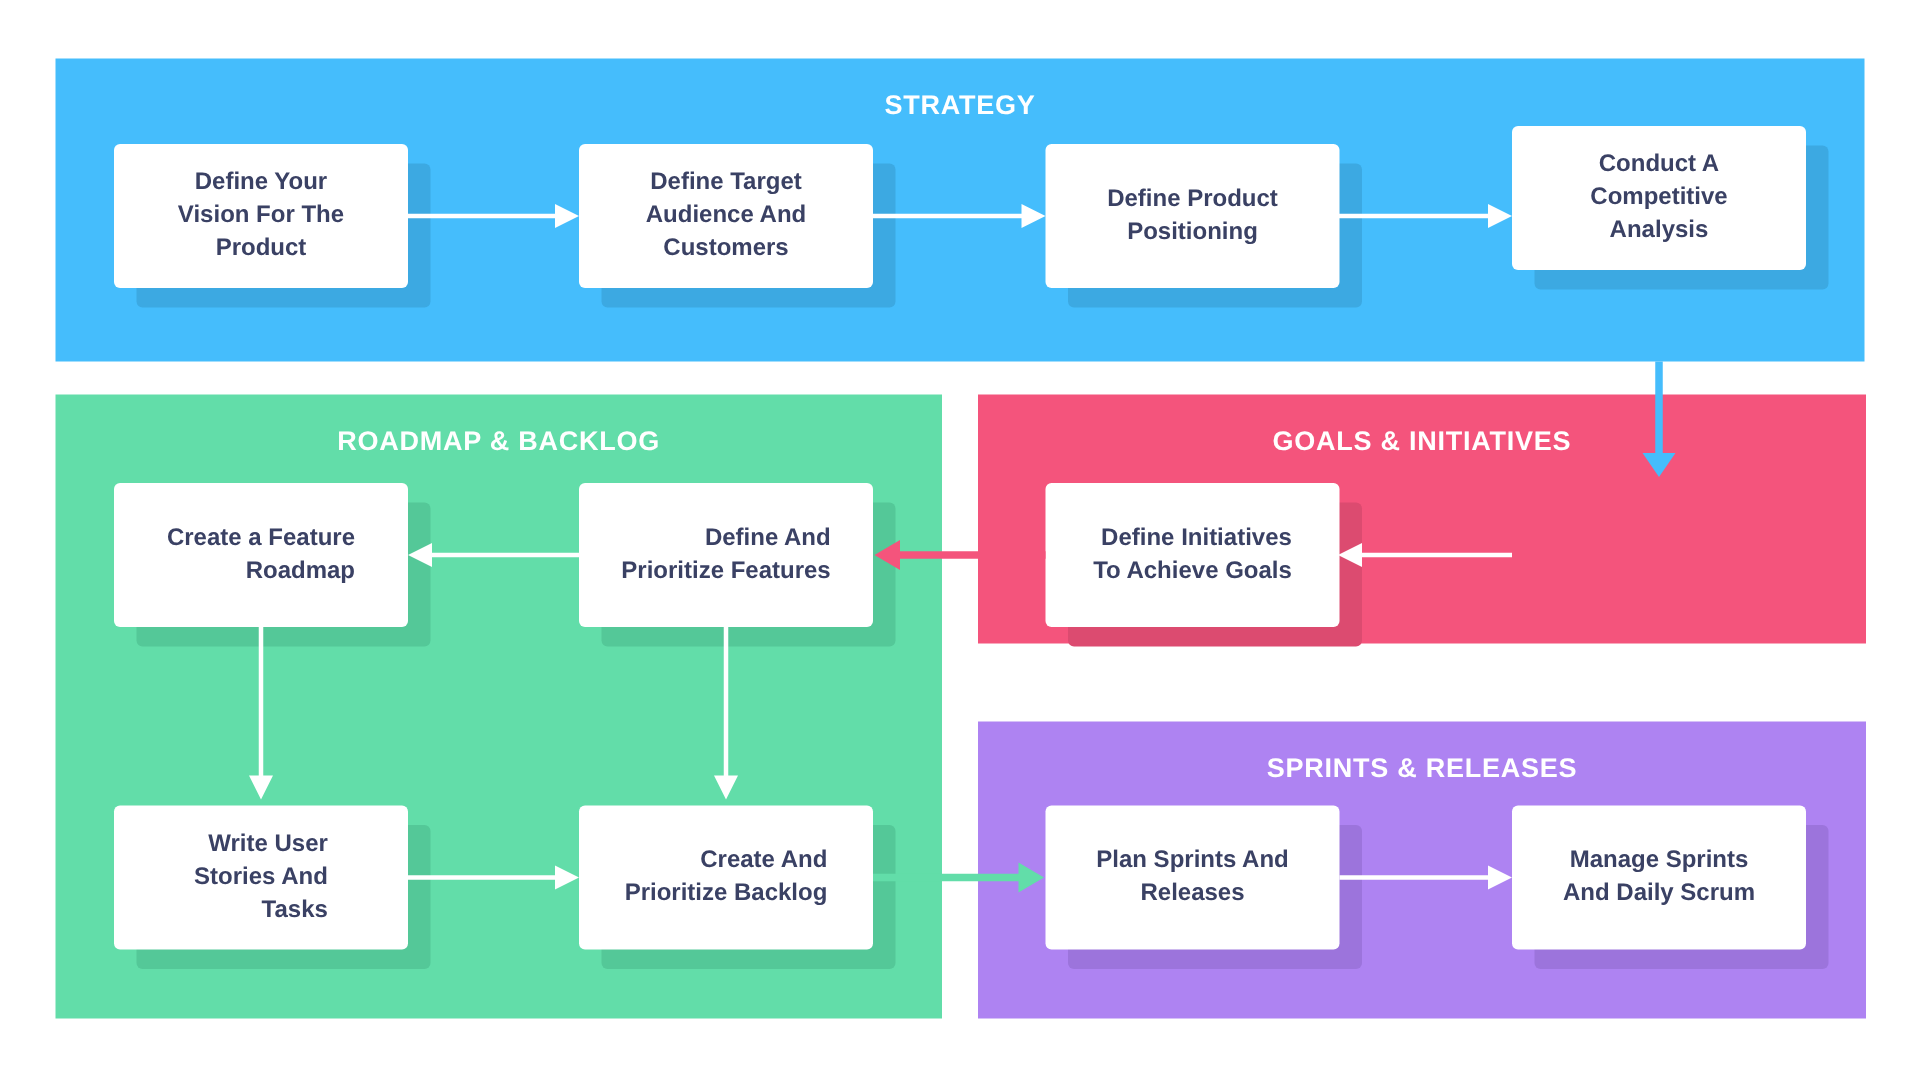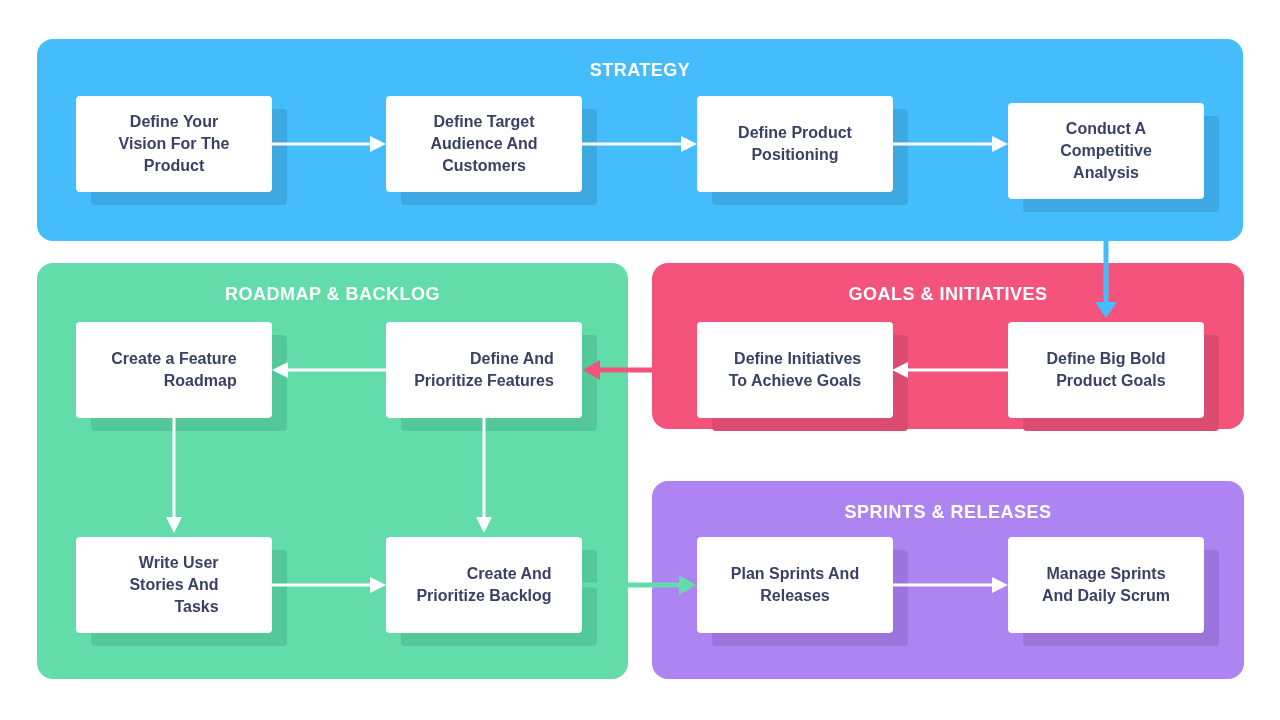--- a/index.html
+++ b/index.html
@@ -9,21 +9,21 @@
     --pink:#F4547C; --pink-shadow:#DC4B70;
     --purple:#AE83F2; --purple-shadow:#9C74DC;
     --box-bg:#FFFFFF; --box-text:#3A4164; --title-text:#FFFFFF;
   }
   html,body{margin:0;padding:0;background:var(--page-bg,#fff);}
   .canvas{
     position:relative;width:1280px;height:720px;overflow:hidden;
     background:var(--page-bg,#fff);
     font-family:"Liberation Sans","DejaVu Sans",sans-serif;
   }
-  .panel{position:absolute;border-radius:16px;}
+  .panel{position:absolute;border-radius:0;}
   .panel h2{
     margin:0;position:absolute;top:21px;left:0;right:0;text-align:center;
     color:var(--title-text,#fff);font-size:18px;font-weight:700;letter-spacing:.5px;
   }
   .box{
     position:absolute;width:196px;height:96px;background:var(--box-bg,#fff);
     border-radius:4px;display:flex;align-items:center;justify-content:center;
     text-align:center;color:var(--box-text,#3A4164);
     font-size:16px;font-weight:700;line-height:22px;
   }
@@ -56,21 +56,21 @@
     </div>
     <div class="box" style="left:349px;top:57px">
       <span>Define Target
 Audience And
 Customers</span>
     </div>
     <div class="box" style="left:660px;top:57px">
       <span>Define Product
 Positioning</span>
     </div>
-    <div class="box" style="left:971px;top:64px">
+    <div class="box" style="left:971px;top:45px">
       <span>Conduct A
 Competitive
 Analysis</span>
     </div>
   </section>
 
   <section class="panel panel-roadmap">
     <h2>ROADMAP &amp; BACKLOG</h2>
     <div class="box" style="left:39px;top:59px">
       <span>Create a Feature
@@ -89,24 +89,20 @@
       <span>Create And
 Prioritize Backlog</span>
     </div>
   </section>
 
   <section class="panel panel-goals">
     <h2>GOALS &amp; INITIATIVES</h2>
     <div class="box" style="left:45px;top:59px">
       <span>Define Initiatives
 To Achieve Goals</span>
-    </div>
-    <div class="box" style="left:356px;top:59px">
-      <span>Define Big Bold
-Product Goals</span>
     </div>
   </section>
 
   <section class="panel panel-sprints">
     <h2>SPRINTS &amp; RELEASES</h2>
     <div class="box" style="left:45px;top:56px">
       <span>Plan Sprints And
 Releases</span>
     </div>
     <div class="box" style="left:356px;top:56px">

